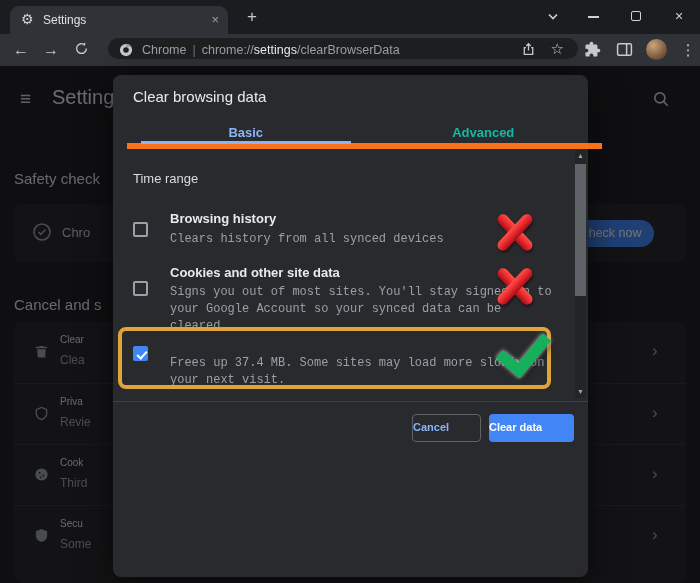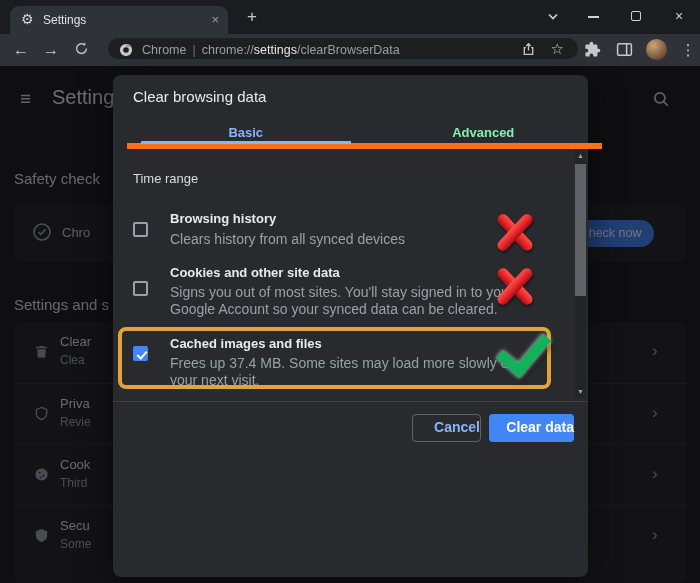--- a/index.html
+++ b/index.html
@@ -48,48 +48,48 @@
   .h-safety { top:104px; } .h-privacy { top:230px; }
   .pg-card { position:absolute; left:14px; width:672px; background:#28292c; border-radius:8px; }
   .card-safety { top:138px; height:58px; }
   .card-safety .sc-icon { position:absolute; left:18px; top:18px; }
   .card-safety .sc-text { position:absolute; left:48px; top:21px; font-size:13px; color:#bdc1c6; }
   .btn-checknow { position:absolute; left:556px; top:16px; width:84px; height:27px; background:var(--button-blue,#4285f4);
                   border-radius:14px; color:#f1f3f4; font-size:12.5px; text-align:center; line-height:27px; cursor:pointer; }
   .card-list { top:256px; height:261px; }
   .lrow { position:absolute; left:0; width:672px; height:61px; cursor:pointer; }
   .lrow .l-icon { position:absolute; left:20px; top:22px; }
-  .lrow .l-title { position:absolute; left:46px; top:12px; font-size:13px; color:#dadce0; }
+  .lrow .l-title { position:absolute; left:46px; top:12px; font-size:10px; color:#dadce0; }
   .lrow .l-desc { position:absolute; left:46px; top:31px; font-size:12px; color:#9aa0a6; }
   .lrow .l-chev { position:absolute; left:638px; top:19px; font-size:17px; color:#9aa0a6; }
   .lrow + .lrow { border-top:1px solid #36383b; }
 
   
   .scrim { position:absolute; top:66px; left:0; right:0; bottom:0; background:rgba(0,0,0,.52); z-index:10; }
 
   
   .dialog { position:absolute; left:113px; top:75px; width:475px; height:502px; background:#292a2d; border-radius:8px;
             box-shadow:0 8px 34px rgba(0,0,0,.6); z-index:30; }
   .dlg-title { position:absolute; left:20px; top:13px; font-size:15px; color:#e8eaed; }
   .dlg-tabs { position:absolute; top:44px; left:0; width:100%; height:30px; border-bottom:6px solid #f97316; display:flex;margin-left:14px; }
-  .dtab { width:50%; text-align:center; line-height:28px; font-weight:bold; font-size:13px; color:#86efac; position:relative; cursor:pointer; }
+  .dtab { width:50%; text-align:center; line-height:28px; font-weight:bold; font-size:13px; color:#14b8a6; position:relative; cursor:pointer; }
   .dtab.active { color:var(--accent,#8ab4f8); }
   .dtab.active::after { content:""; position:absolute; left:14px; right:14px; bottom:-1px; height:3px; background:var(--accent,#8ab4f8); }
 
   .tr-label { position:absolute; left:20px; top:90px; line-height:28px; color:#dadce0; font-size:13px; }
   .tr-select { position:absolute; left:90px; top:90px; width:190px; height:28px; background:#1f2023; border-radius:4px;
                color:#e8eaed; font-size:13px; line-height:28px; padding-left:12px; cursor:pointer; }
   .tr-select .caret { position:absolute; right:10px; top:0; color:#bdc1c6; font-size:11px; }
 
   .cb { position:absolute; left:20px; width:15px; height:15px; border:2px solid #9aa0a6; border-radius:2px; cursor:pointer; }
   .cb.checked { border-color:var(--button-blue,#4285f4); background:var(--button-blue,#4285f4); }
   .cb.checked::after { content:""; position:absolute; left:3.5px; top:0.5px; width:4px; height:8px;
                        border-right:2px solid #fff; border-bottom:2px solid #fff; transform:rotate(42deg); }
   .drow-title { position:absolute; left:57px; font-size:13px; font-weight:bold; color:#e8eaed; }
-  .drow-desc { position:absolute; left:57px; width:388px; font-size:14px; line-height:17px; color:#9aa0a6; }
+  .drow-desc { position:absolute; left:57px; width:388px; font-size:12px; line-height:17px; color:#9aa0a6;font-family:Liberation Mono, monospace; }
 
   .highlight-box { position:absolute; left:5px; top:252px; width:433px; height:62px; border:4px solid var(--highlight-gold,#e2a438);
                    border-radius:8px; z-index:4; }
 
   .mark { position:absolute; z-index:6; }
   .mark-x { width:44px; height:44px; filter:drop-shadow(1px 2px 1px rgba(0,0,0,.45)); }
   .mark-x::before,.mark-x::after { content:""; position:absolute; left:0; top:18px; width:46px; height:11px;
                  background:linear-gradient(180deg,#ff5148,var(--annotation-red,#e4252b) 55%,#a31016); border-radius:6px; }
   .mark-x::before { transform:rotate(47deg); } .mark-x::after { transform:rotate(-47deg); }
   .x1 { left:379px; top:134px; } .x2 { left:379px; top:188px; }
@@ -98,21 +98,21 @@
                  border-right:11px solid var(--annotation-green,#14b05c); border-bottom:11px solid var(--annotation-green,#14b05c);
                  transform:rotate(40deg); }
 
   .dlg-scroll { position:absolute; left:462px; top:75px; width:11px; height:248px; background:#232427; }
   .dlg-scroll .s-up,.dlg-scroll .s-down { position:absolute; left:0; width:11px; height:12px; font-size:7px; text-align:center;
                  line-height:12px; color:#9aa0a6; cursor:pointer; }
   .dlg-scroll .s-up { top:0; } .dlg-scroll .s-down { bottom:0; }
   .dlg-scroll .s-thumb { position:absolute; left:0; top:14px; width:11px; height:132px; background:#5f6368; cursor:grab; }
 
   .dlg-divider { position:absolute; left:0; right:0; top:326px; height:1px; background:#3c4043; }
-  .btn { position:absolute; top:339px; height:28px; border-radius:4px; font-size:14px; font-weight:bold; text-align:right;
+  .btn { position:absolute; top:339px; height:28px; border-radius:4px; font-size:11px; font-weight:bold; text-align:left;
          line-height:27px; cursor:pointer; }
   .btn-cancel { left:299px; width:69px; border:1px solid #5f6368; color:var(--accent,#8ab4f8); line-height:25px; }
   .btn-clear { left:376px; width:85px; background:var(--button-blue,#4285f4); color:#fff; }
 
   .acct { position:absolute; left:0; right:0; top:381px; height:58px; background:#2f3033;
           border-top:1px solid #3c4043; border-bottom:1px solid #3c4043; }
   .acct-avatar { position:absolute; left:17px; top:10px; width:37px; height:37px; border-radius:50%;
                  background:radial-gradient(circle at 38% 30%, #d3ab80, #7a5538 60%, #4e3421 95%); }
   .acct-badge { position:absolute; left:-3px; bottom:-2px; width:16px; height:16px; border-radius:50%;
                 background:var(--badge-green,#31a24c); border:2px solid #2f3033; }
@@ -213,21 +213,21 @@
       <span class="sc-icon">
         <svg width="20" height="20" viewBox="0 0 20 20">
             <circle cx="10" cy="10" r="8" fill="none" stroke="#9aa0a6" stroke-width="1.6"></circle>
             <path d="M6.5 10l2.3 2.3 4.7-4.8" stroke="#9aa0a6" stroke-width="1.6" fill="none"></path>
           </svg>
       </span>
       <span class="sc-text">Chro</span>
       <div class="btn-checknow">check now</div>
     </div>
 
-    <div class="pg-h1 h-privacy">Settings and s</div>
+    <div class="pg-h1 h-privacy">Cancel and s</div>
 
     <div class="pg-card card-list">
       <div class="lrow" style="top:0;">
         <span class="l-icon">
           <svg width="15" height="15" viewBox="0 0 16 16">
               <path fill="#9aa0a6" d="M6 2h4l.5 1H14v1.5H2V3h3.5zM3.5 5.5h9L12 14.5H4z"></path>
             </svg>
         </span>
         <span class="l-title">Clear</span>
         <span class="l-desc">Clea</span>
@@ -286,21 +286,20 @@
     <div class="drow-desc" style="top:156px;">Clears history from all synced devices</div>
     <span class="mark mark-x x1"></span>
 
     <span class="cb" style="top:206px;"></span>
     <div class="drow-title" style="top:190px;">Cookies and other site data</div>
     <div class="drow-desc" style="top:209px;">Signs you out of most sites. You'll stay signed in to your Google Account so your synced data can be cleared.</div>
     <span class="mark mark-x x2"></span>
 
     <div class="highlight-box"></div>
     <span class="cb checked" style="top:271px;"></span>
-    <div class="drow-title" style="top:261px;">Cached images and files</div>
     <div class="drow-desc" style="top:280px; width:376px;">Frees up 37.4 MB. Some sites may load more slowly on your next visit.</div>
     <span class="mark mark-check"></span>
 
     <div class="dlg-scroll">
       <div class="s-up">▲</div>
       <div class="s-thumb"></div>
       <div class="s-down">▼</div>
     </div>
 
     <div class="dlg-divider"></div>

